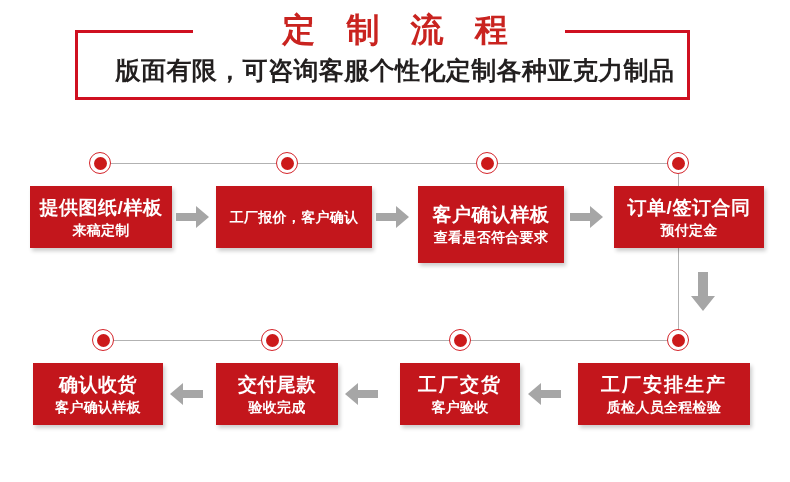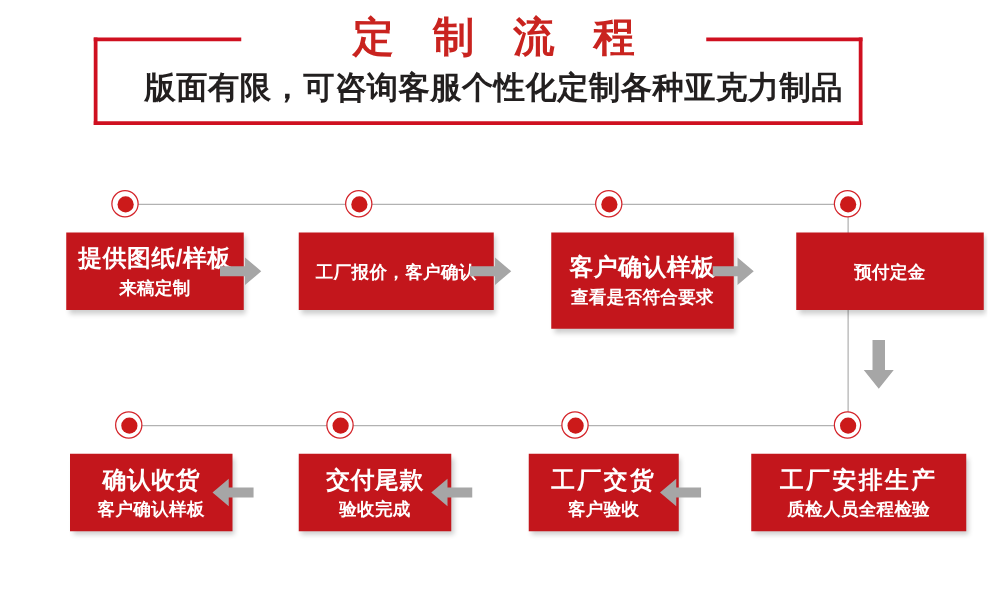--- a/index.html
+++ b/index.html
@@ -117,21 +117,20 @@
     position: absolute;
     background: #c3161c;
     box-shadow: 2px 3px 4px rgba(0,0,0,0.20);
     color: #ffffff;
     display: flex;
     flex-direction: column;
     align-items: center;
     justify-content: center;
     box-sizing: border-box;
     text-align: center;
-    margin-left: 23px;
   }
   .pbox .t1 {
     font-size: 19px;
     font-weight: bold;
     line-height: 25px;
     letter-spacing: 0.5px;
     white-space: nowrap;
   }
   .pbox .t2 {
     font-size: 14px;
@@ -181,20 +180,21 @@
 <div class="pbox" style="left:216px; top:186px; width:156px; height:62px;">
   <div class="t2">工厂报价，客户确认</div>
 </div>
 
 <div class="pbox" style="left:418px; top:186px; width:146px; height:77px;">
   <div class="t1">客户确认样板</div>
   <div class="t2">查看是否符合要求</div>
 </div>
 
 <div class="pbox" style="left:614px; top:186px; width:150px; height:62px;">
+  <div class="t1">订单/签订合同</div>
   <div class="t2">预付定金</div>
 </div>
 
 <div class="arrow" style="left:176px; top:204px;">
   <svg viewBox="0 0 34 26">
       <path d="M0 9 L20 9 L20 2 L33 13 L20 24 L20 17 L0 17 Z" fill="#a6a6a6"></path>
     </svg>
 </div>
 <div class="arrow" style="left:376px; top:204px;">
   <svg viewBox="0 0 34 26">

